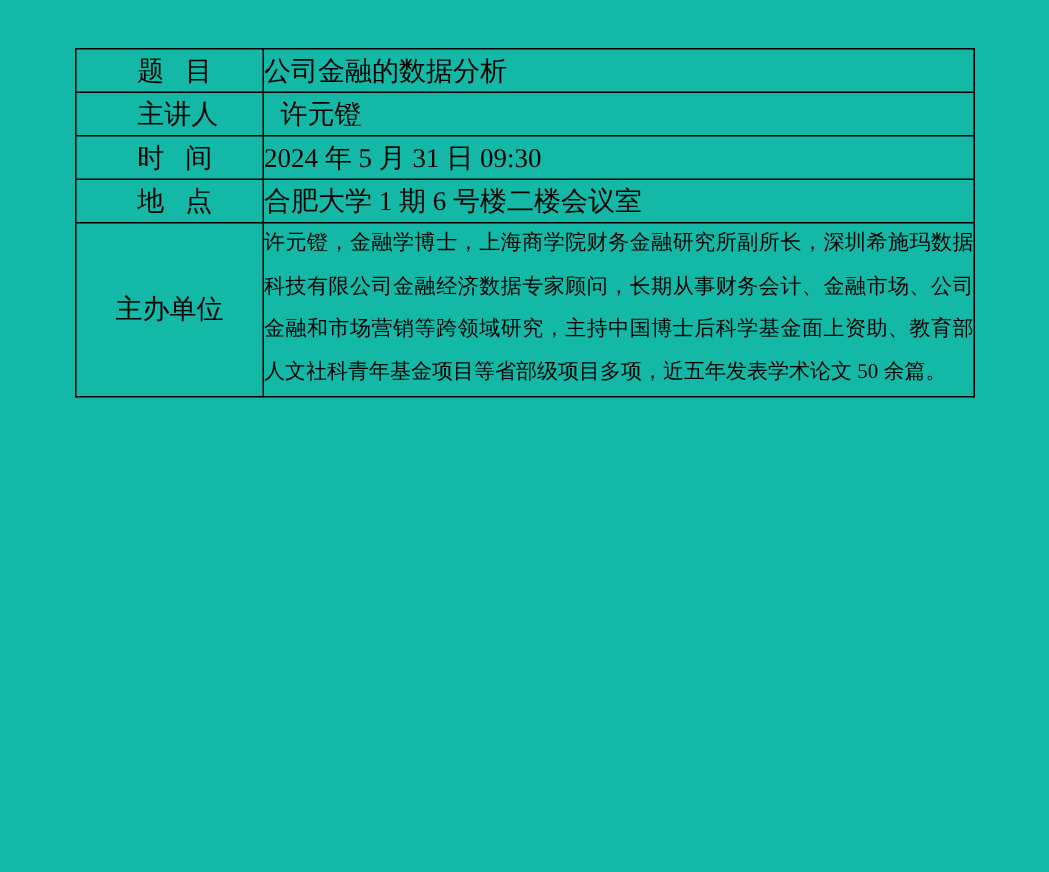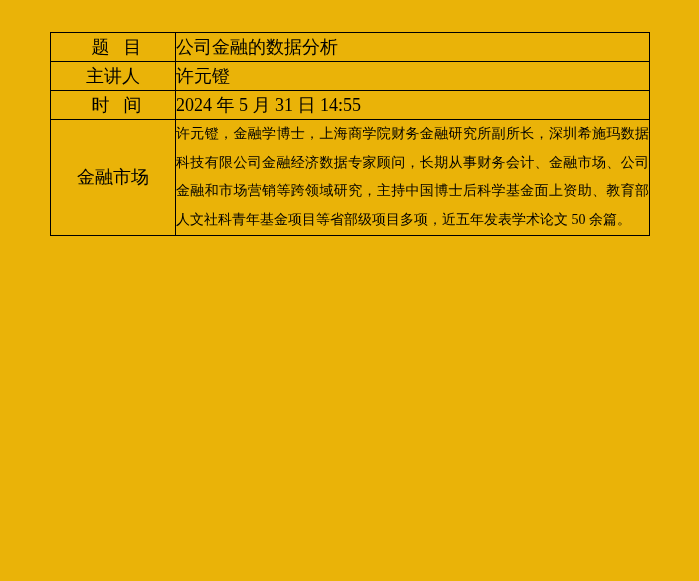--- a/index.html
+++ b/index.html
@@ -10,21 +10,21 @@
   body {
     width: 699px;
     height: 581px;
     font-family: "Liberation Serif", "DejaVu Serif", serif;
     color: #000000;
   }
   .page {
     position: relative;
     width: 699px;
     height: 581px;
-    background: #eab308;
+    background: #14b8a6;
     box-sizing: border-box;
   }
   .info-table {
     position: absolute;
     left: 50px;
     top: 32px;
     width: 600px;
     border-collapse: collapse;
     table-layout: fixed;
   }
@@ -54,42 +54,46 @@
     margin-left: 43px;
   }
   .bio-cell {
     text-align: justify;
     text-justify: inter-ideograph;
     font-size: 14px;
     padding: 14px 14px 14px 12px;
     line-height: 2.05;
   }
   .row-title td { height: 28px; }
-  .row-speaker td { height: 28px; }
+  .row-speaker td { height: 28px; padding-left: 11px; }
   .row-time td { height: 28px; }
   .row-place td { height: 28px; }
   .row-org td { height: 28px; }
 </style>
 </head>
 <body>
 
 <div class="page">
   <table class="info-table">
     <tbody>
       <tr class="row-title">
         <td class="label-cell"><span class="spaced">题</span>目</td>
         <td class="value-cell">公司金融的数据分析</td>
       </tr>
       <tr class="row-speaker">
         <td class="label-cell">主讲人</td>
         <td class="value-cell">许元镫</td>
       </tr>
       <tr class="row-time">
         <td class="label-cell"><span class="spaced">时</span>间</td>
-        <td class="value-cell">2024 年 5 月 31 日 14:55</td>
+        <td class="value-cell">2024 年 5 月 31 日 09:30</td>
+      </tr>
+      <tr class="row-place">
+        <td class="label-cell"><span class="spaced">地</span>点</td>
+        <td class="value-cell">合肥大学 1 期 6 号楼二楼会议室</td>
       </tr>
       <tr class="row-bio">
-        <td class="label-cell">金融市场</td>
+        <td class="label-cell">主办单位</td>
         <td class="bio-cell">许元镫，金融学博士，上海商学院财务金融研究所副所长，深圳希施玛数据科技有限公司金融经济数据专家顾问，长期从事财务会计、金融市场、公司金融和市场营销等跨领域研究，主持中国博士后科学基金面上资助、教育部人文社科青年基金项目等省部级项目多项，近五年发表学术论文 50 余篇。</td>
       </tr>
     </tbody>
   </table>
 </div>
 
 </body></html>

